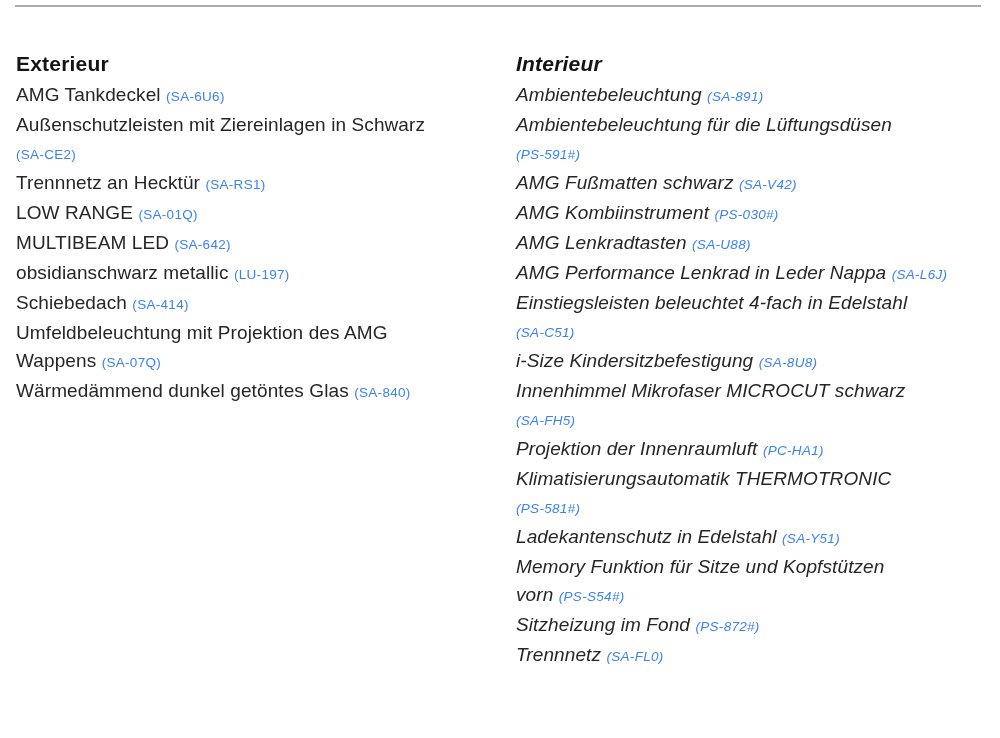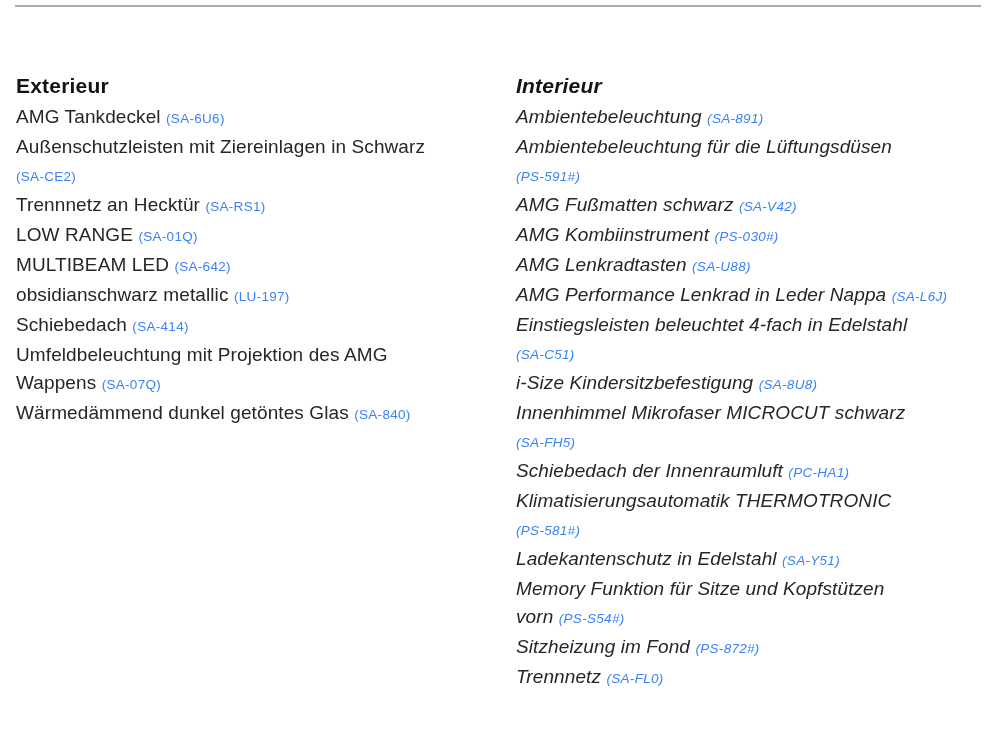--- a/index.html
+++ b/index.html
@@ -24,21 +24,20 @@
     background: #ababab;
   }
   .columns {
     position: absolute;
     top: 50px;
     left: 16px;
     display: flex;
   }
   .col {
     width: 480px;
-    margin-top: 22px;
   }
   .col + .col {
     margin-left: 20px;
     font-style: italic;
   }
   .col-heading {
     font-size: 21px;
     font-weight: 700;
     color: #141414;
     margin: 0 0 3px 0;
@@ -85,21 +84,21 @@
 </span><span class="code">(PS-591#)</span></div>
         <div class="item"><span>AMG Fußmatten schwarz</span> <span class="code">(SA-V42)</span></div>
         <div class="item"><span>AMG Kombiinstrument</span> <span class="code">(PS-030#)</span></div>
         <div class="item"><span>AMG Lenkradtasten</span> <span class="code">(SA-U88)</span></div>
         <div class="item"><span>AMG Performance Lenkrad in Leder Nappa</span> <span class="code">(SA-L6J)</span></div>
         <div class="item"><span>Einstiegsleisten beleuchtet 4-fach in Edelstahl
 </span><span class="code">(SA-C51)</span></div>
         <div class="item"><span>i-Size Kindersitzbefestigung</span> <span class="code">(SA-8U8)</span></div>
         <div class="item"><span>Innenhimmel Mikrofaser MICROCUT schwarz
 </span><span class="code">(SA-FH5)</span></div>
-        <div class="item"><span>Schiebedach der Innenraumluft</span> <span class="code">(PC-HA1)</span></div>
+        <div class="item"><span>Projektion der Innenraumluft</span> <span class="code">(PC-HA1)</span></div>
         <div class="item"><span>Klimatisierungsautomatik THERMOTRONIC
 </span><span class="code">(PS-581#)</span></div>
         <div class="item"><span>Ladekantenschutz in Edelstahl</span> <span class="code">(SA-Y51)</span></div>
         <div class="item"><span>Memory Funktion für Sitze und Kopfstützen
 vorn</span> <span class="code">(PS-S54#)</span></div>
         <div class="item"><span>Sitzheizung im Fond</span> <span class="code">(PS-872#)</span></div>
         <div class="item"><span>Trennnetz</span> <span class="code">(SA-FL0)</span></div>
       </section>
   </div>
 </div>

